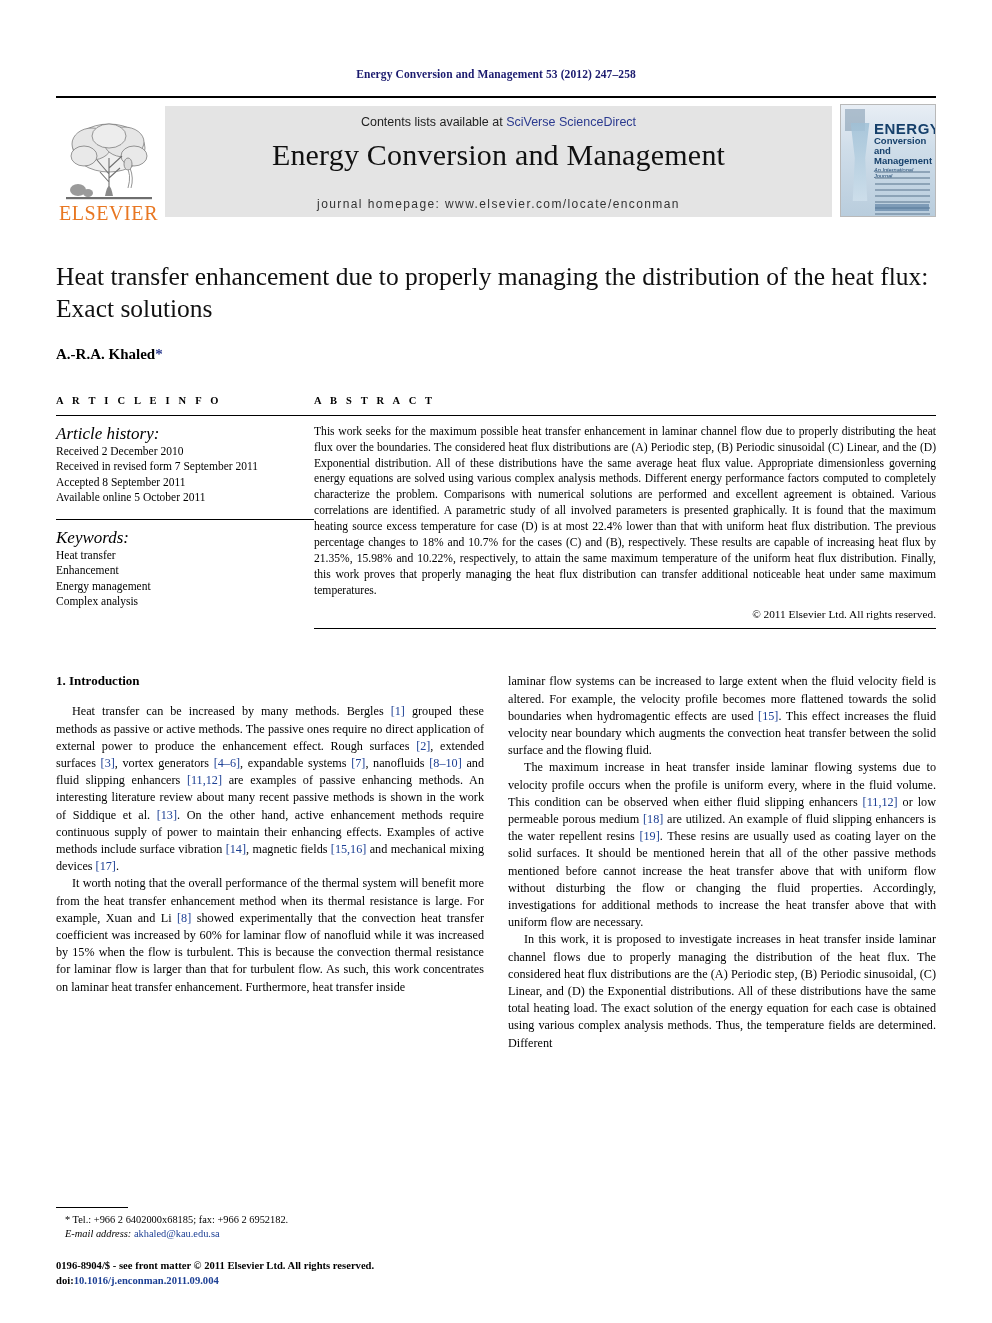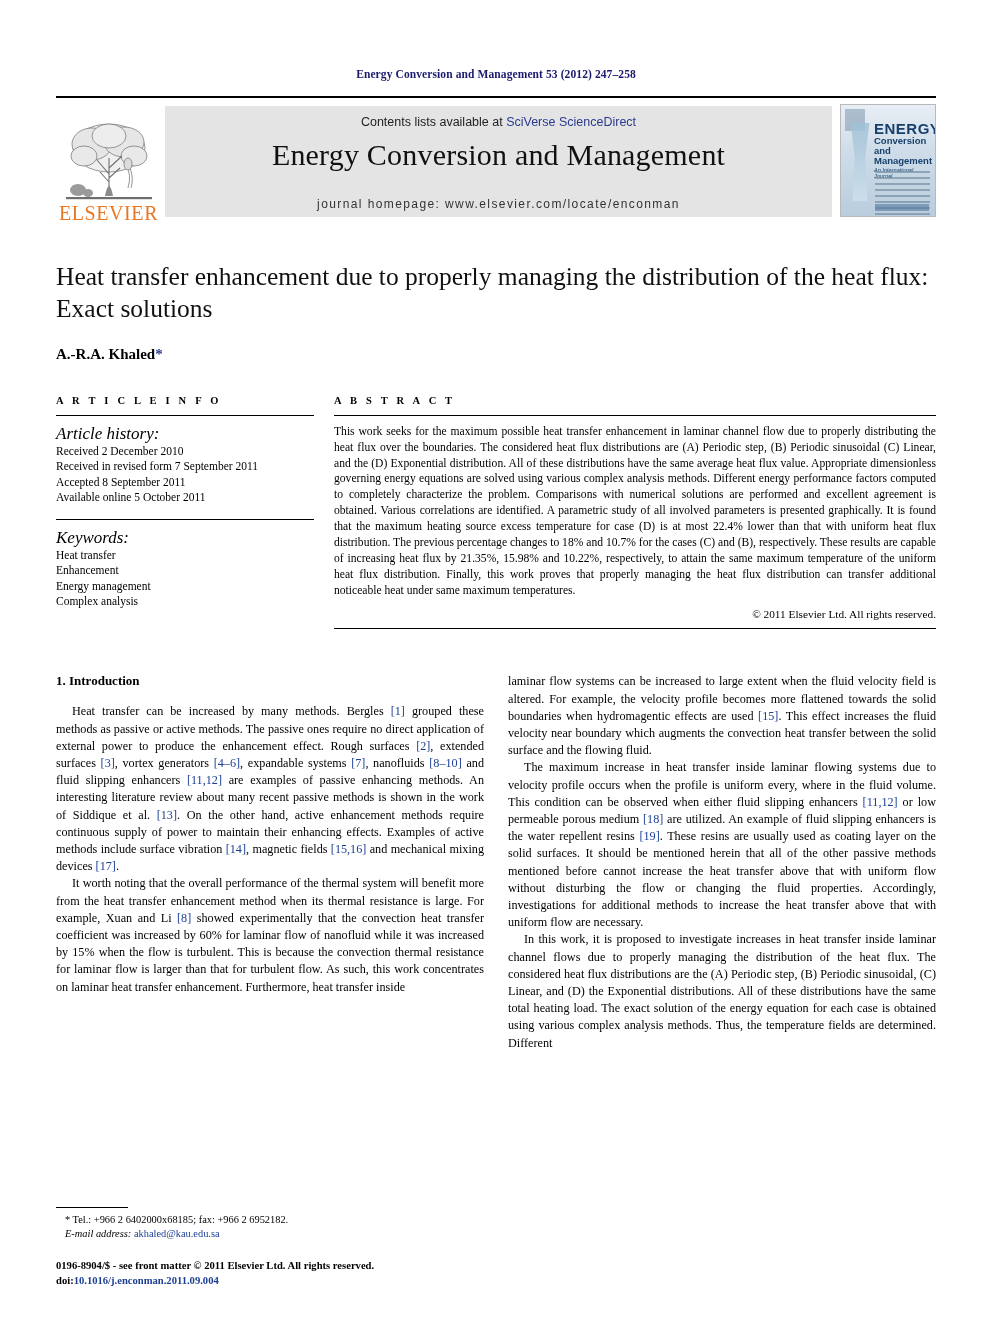--- a/index.html
+++ b/index.html
@@ -190,21 +190,21 @@
     font-size: 9.6px;
     color: #111;
   }
 
   
   .info-abstract {
     margin-top: 32px;
     display: flex;
   }
   .col-info { width: 258px; flex: 0 0 258px; }
-  .col-abs  { flex: 1 1 auto; margin-left: 20px; }
+  .col-abs  { flex: 1 1 auto; }
 
   .sec-head {
     font-family: "Liberation Serif", serif;
     font-weight: bold;
     font-size: 10.5px;
     letter-spacing: 3.2px;
   }
   .rule {
     border-top: 1px solid #000;
     margin-top: 9px;

